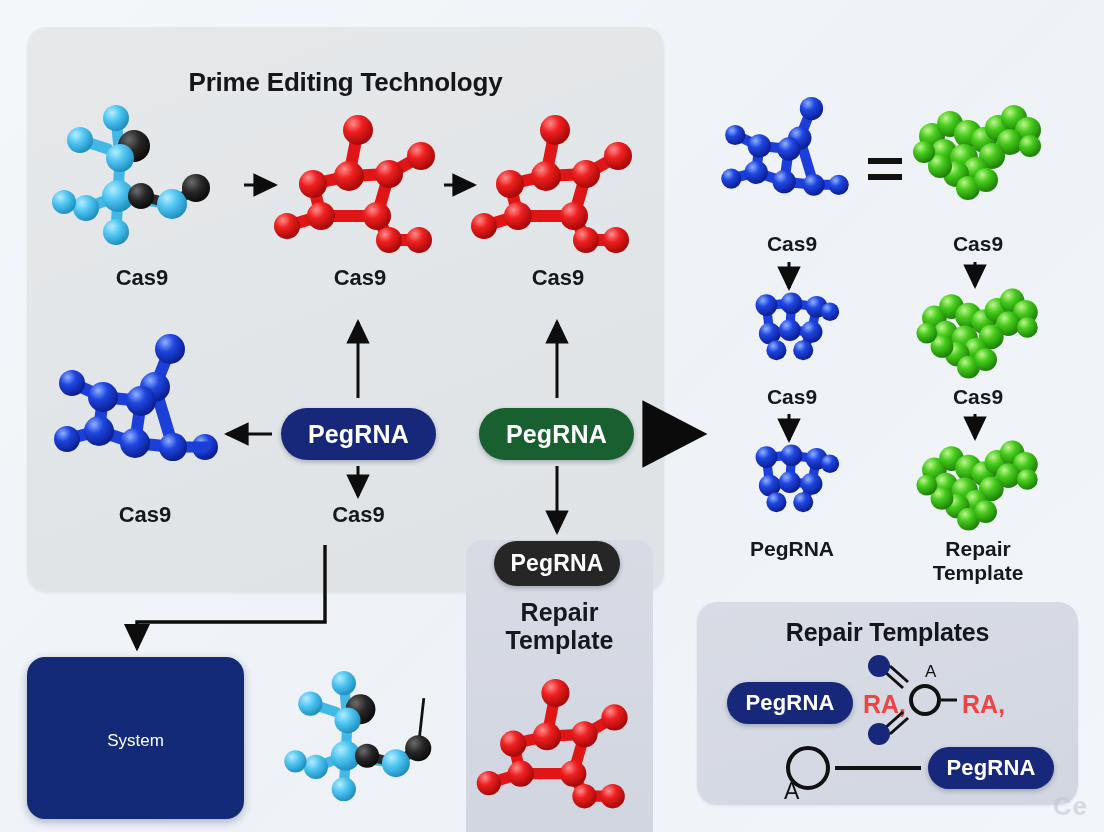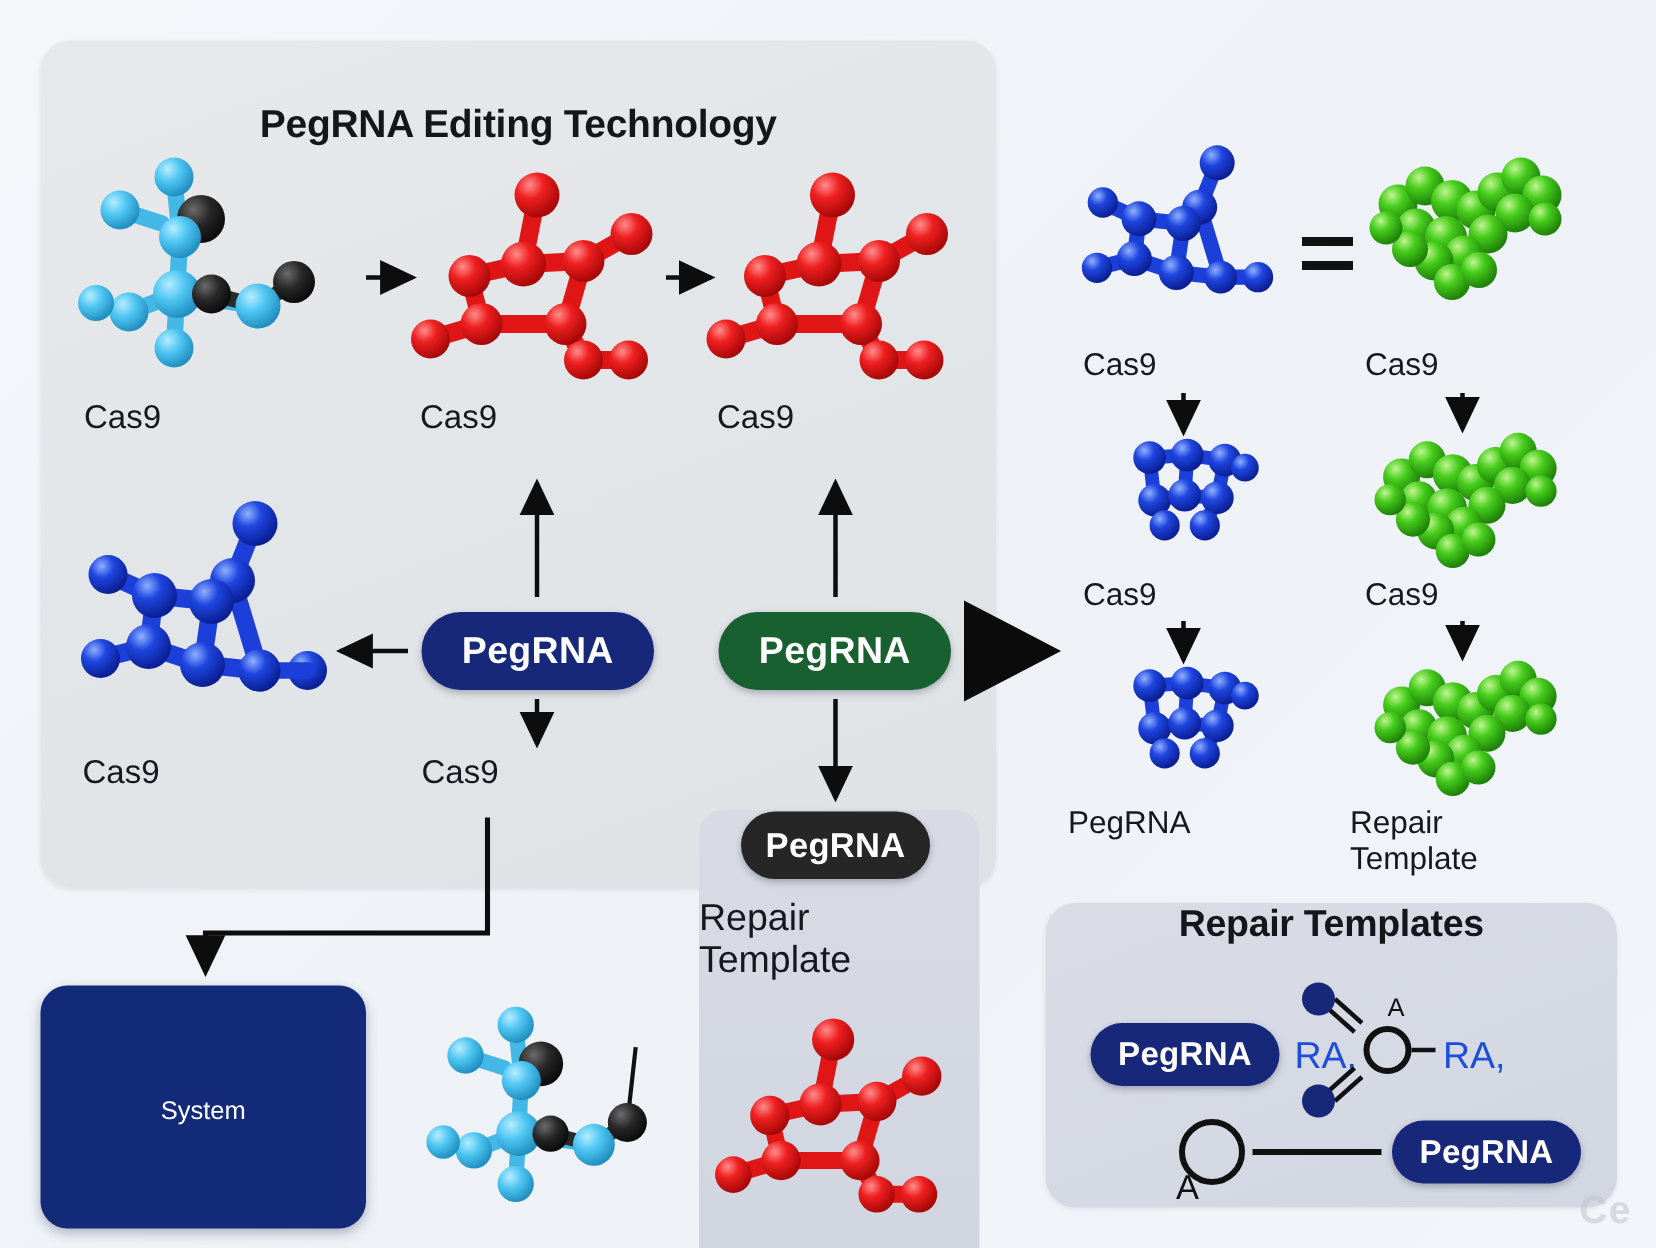--- a/index.html
+++ b/index.html
@@ -35,31 +35,31 @@
     background:linear-gradient(180deg,#d8dbe4 0%,#d4d8e2 60%,#d1d5e0 100%);
     border-radius:16px 16px 0 0;
   }
 
   .panel-title{
     position:absolute;left:0;right:0;text-align:center;
     font-size:26px;font-weight:700;letter-spacing:-.2px;color:#141619;
   }
   .panel-left  .panel-title{top:40px;}
   .panel-topright .panel-title{top:33px;}
-  .panel-repair-templates .panel-title{top:0;font-size:25px;}
+  .panel-repair-templates .panel-title{top:16px;font-size:25px;}
 
   
   .mol{position:absolute;}
   .mol svg{display:block;overflow:visible;}
 
   
   .cap{
-    position:absolute;
+    position:absolute;text-align:center;
     font-size:22px;color:#15181c;line-height:1.12;
-    white-space:pre-line;font-weight:400;
+    white-space:pre-line;font-weight:700;
   }
   .cap-sm{font-size:21px;}
 
   
   .pill{
     position:absolute;display:flex;align-items:center;justify-content:center;
     border-radius:999px;color:#fff;font-weight:700;letter-spacing:.2px;
     box-shadow:0 2px 5px rgba(10,20,50,.28);
   }
   .pill-navy{background:#17277a;}
@@ -74,36 +74,36 @@
     display:flex;flex-direction:column;align-items:center;justify-content:center;
     color:#fff;
   }
   .bigbox .l1{font-size:34px;font-weight:700;line-height:1.02;letter-spacing:-.3px;}
   .bigbox .l2{font-size:17px;font-weight:400;margin-top:6px;}
 
   
   #arrows{position:absolute;left:0;top:0;width:1104px;height:832px;pointer-events:none;}
 
   
-  .rt-text{position:absolute;font-size:25px;color:#1d4ed8;font-weight:400;}
+  .rt-text{position:absolute;font-size:25px;color:#ef4444;font-weight:700;}
   .rt-sup{position:absolute;font-size:17px;color:#111;}
 
   .watermark{
     position:absolute;right:16px;bottom:10px;
     font-size:26px;color:rgba(190,196,208,.55);
     font-weight:700;letter-spacing:1px;margin-top:43px;
   }
 </style>
 </head>
 <body>
 
 <div id="stage">
 
   <div class="panel panel-left">
-    <div class="panel-title">PegRNA Editing Technology</div>
+    <div class="panel-title">Prime Editing Technology</div>
   </div>
 
   <div class="mol" style="left:56px;top:96px;">
     <svg width="172" height="150" viewBox="0 0 172 150">
       <defs>
         <radialGradient id="gCy" cx="34%" cy="30%" r="72%">
           <stop offset="0%" stop-color="#b6ecff"></stop>
             <stop offset="45%" stop-color="#4fc6f2"></stop>
           <stop offset="100%" stop-color="#1f8ec0"></stop>
         </radialGradient>

